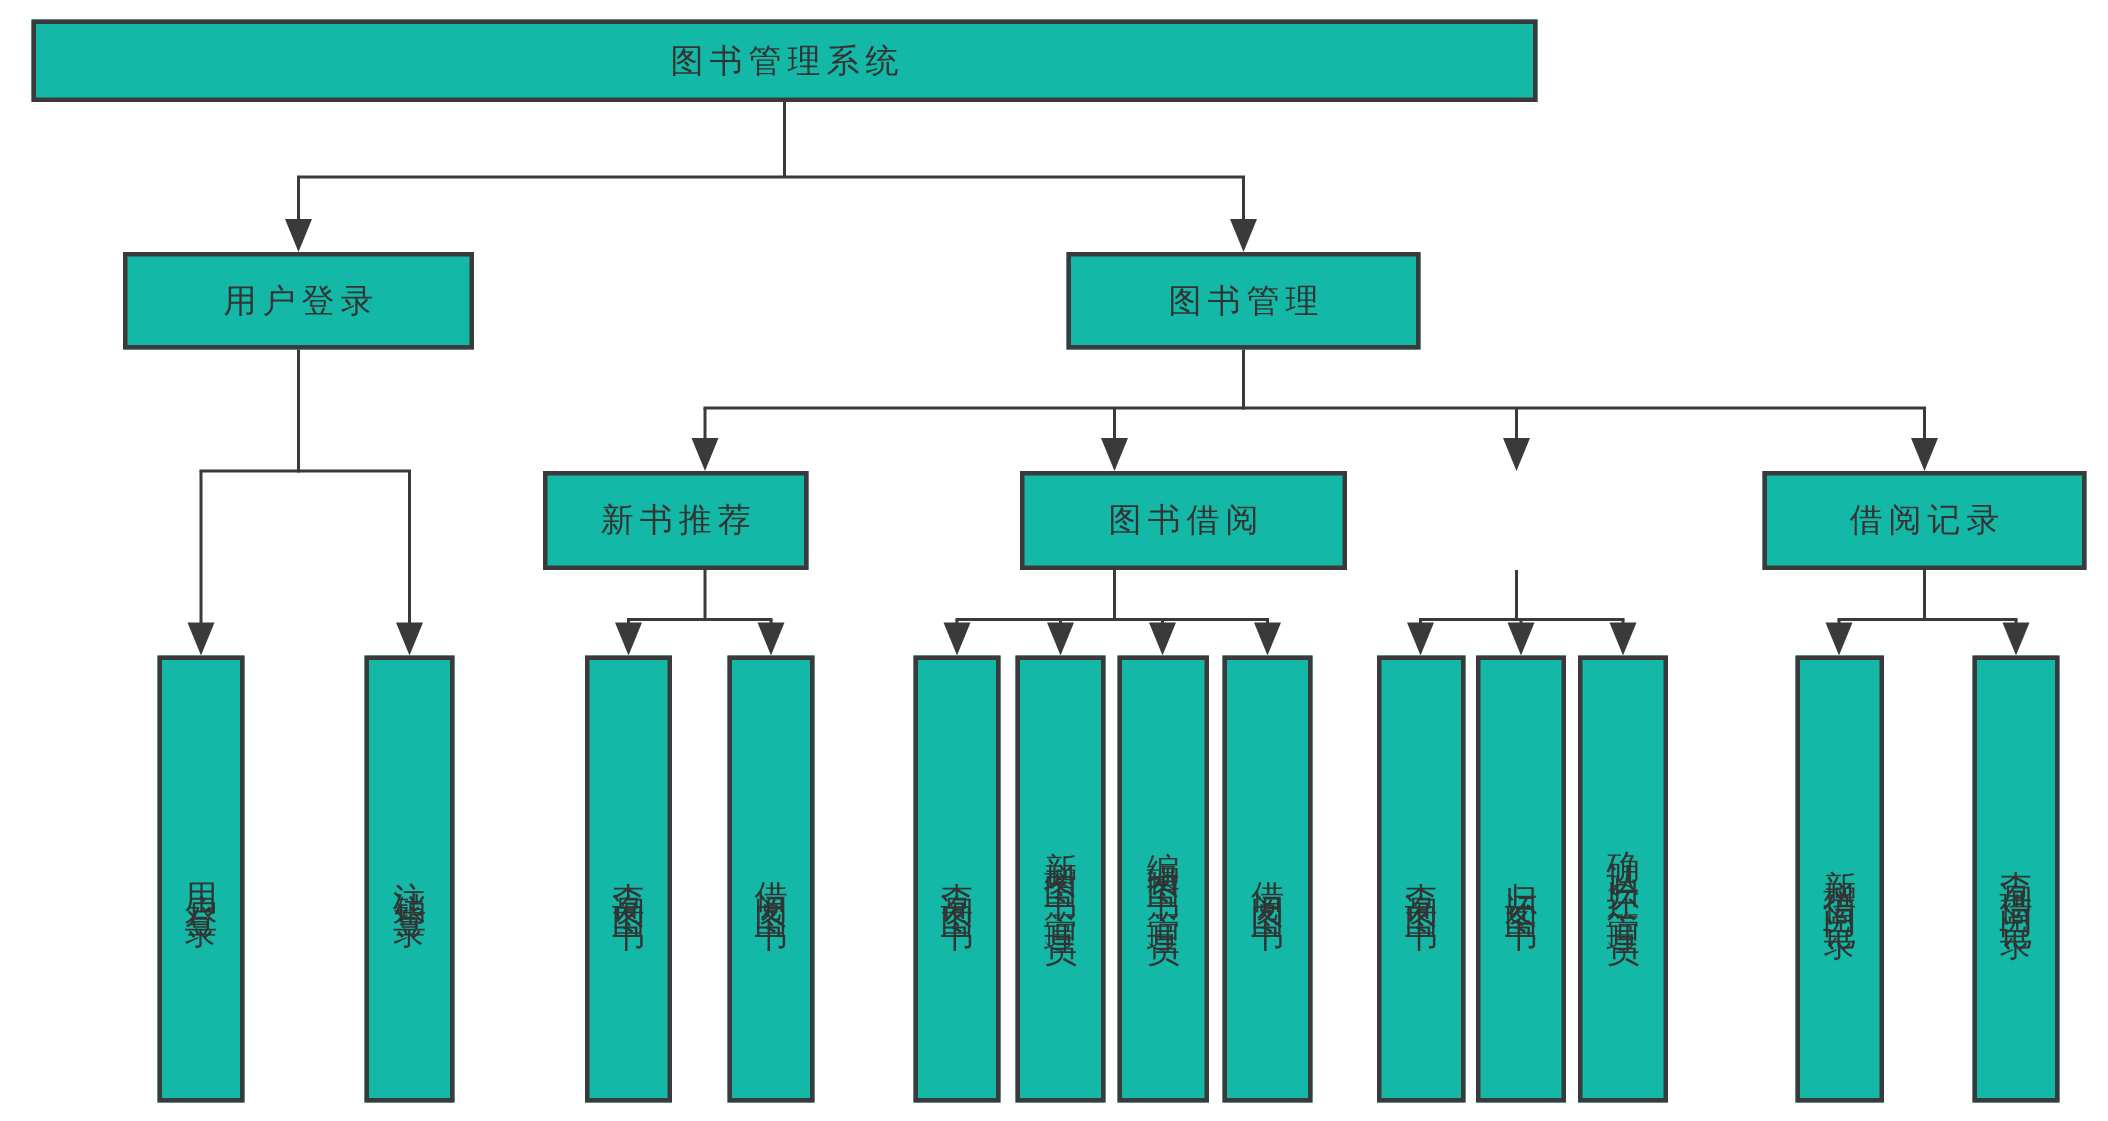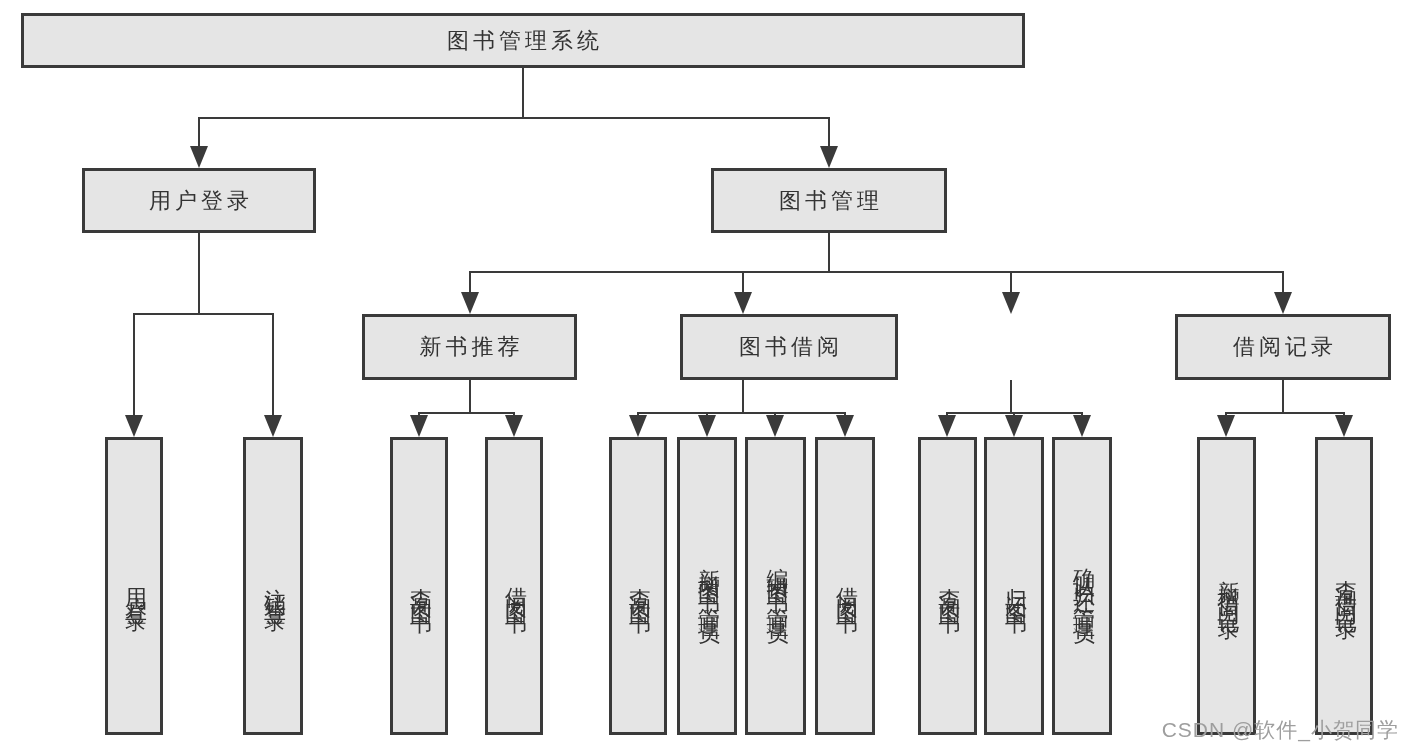--- a/index.html
+++ b/index.html
@@ -2,24 +2,23 @@
 <html><head>
 <meta charset="utf-8">
 <style>
   html,body{margin:0;padding:0;background:#ffffff;}
   #canvas{
     position:relative;width:1405px;height:747px;background:var(--bg,#fff);
     font-family:"Liberation Sans","DejaVu Sans",sans-serif;overflow:hidden;
   }
   .node{
     position:absolute;box-sizing:border-box;border:3px solid var(--line,#3a3a3a);
-    background:#e5e5e5;display:flex;align-items:center;justify-content:center;
+    background:#14b8a6;display:flex;align-items:center;justify-content:center;
     color:var(--text,#333);font-size:22px;letter-spacing:4px;white-space:nowrap;
     text-indent:4px;
-    font-family:Liberation Mono, monospace;
   }
   .vnode{
     writing-mode:vertical-rl;letter-spacing:8px;line-height:1;font-size:22px;
     text-indent:0;white-space:normal;
   }
   .hline{position:absolute;height:2px;background:var(--line,#3a3a3a);}
   .vline{position:absolute;width:2px;background:var(--line,#3a3a3a);}
   .arrow{
     position:absolute;width:0;height:0;
     border-left:9px solid transparent;border-right:9px solid transparent;
@@ -58,21 +57,21 @@
   <div class="hline" style="left:469px;top:271px;width:815px;"></div>
   <div class="vline" style="left:469px;top:272px;height:22px;"></div>
   <div class="arrow" style="left:461px;top:292px;"></div>
   <div class="vline" style="left:742px;top:272px;height:22px;"></div>
   <div class="arrow" style="left:734px;top:292px;"></div>
   <div class="vline" style="left:1010px;top:272px;height:22px;"></div>
   <div class="arrow" style="left:1002px;top:292px;"></div>
   <div class="vline" style="left:1282px;top:272px;height:22px;"></div>
   <div class="arrow" style="left:1274px;top:292px;"></div>
 
-  <div class="node" style="left:362px;top:314px;width:215px;height:66px;">新书推荐</div>
+  <div class="node" style="left:362px;top:314px;width:177px;height:66px;">新书推荐</div>
   <div class="node" style="left:634px;top:314px;width:218px;height:66px;margin-left:46px;">图书借阅</div>
   <div class="node" style="left:1175px;top:314px;width:216px;height:66px;">借阅记录</div>
 
   <div class="vline" style="left:469px;top:380px;height:34px;"></div>
   <div class="hline" style="left:418px;top:412px;width:97px;"></div>
   <div class="vline" style="left:418px;top:413px;height:5px;"></div>
   <div class="arrow" style="left:410px;top:415px;"></div>
   <div class="vline" style="left:513px;top:413px;height:5px;"></div>
   <div class="arrow" style="left:505px;top:415px;"></div>
 
@@ -114,14 +113,13 @@
   <div class="node vnode" style="left:745px;top:437px;width:61px;height:298px;">编辑图书（管理员）</div>
   <div class="node vnode" style="left:815px;top:437px;width:60px;height:298px;">借阅图书</div>
 
   <div class="node vnode" style="left:918px;top:437px;width:59px;height:298px;">查询图书</div>
   <div class="node vnode" style="left:984px;top:437px;width:60px;height:298px;">归还图书</div>
   <div class="node vnode" style="left:1052px;top:437px;width:60px;height:298px;">确认归还（管理员）</div>
 
   <div class="node vnode" style="left:1197px;top:437px;width:59px;height:298px;">新增借阅记录</div>
   <div class="node vnode" style="left:1315px;top:437px;width:58px;height:298px;">查询借阅记录</div>
 
-  <div class="watermark">CSDN @软件_小贺同学</div>
 </div>
 
 </body></html>

